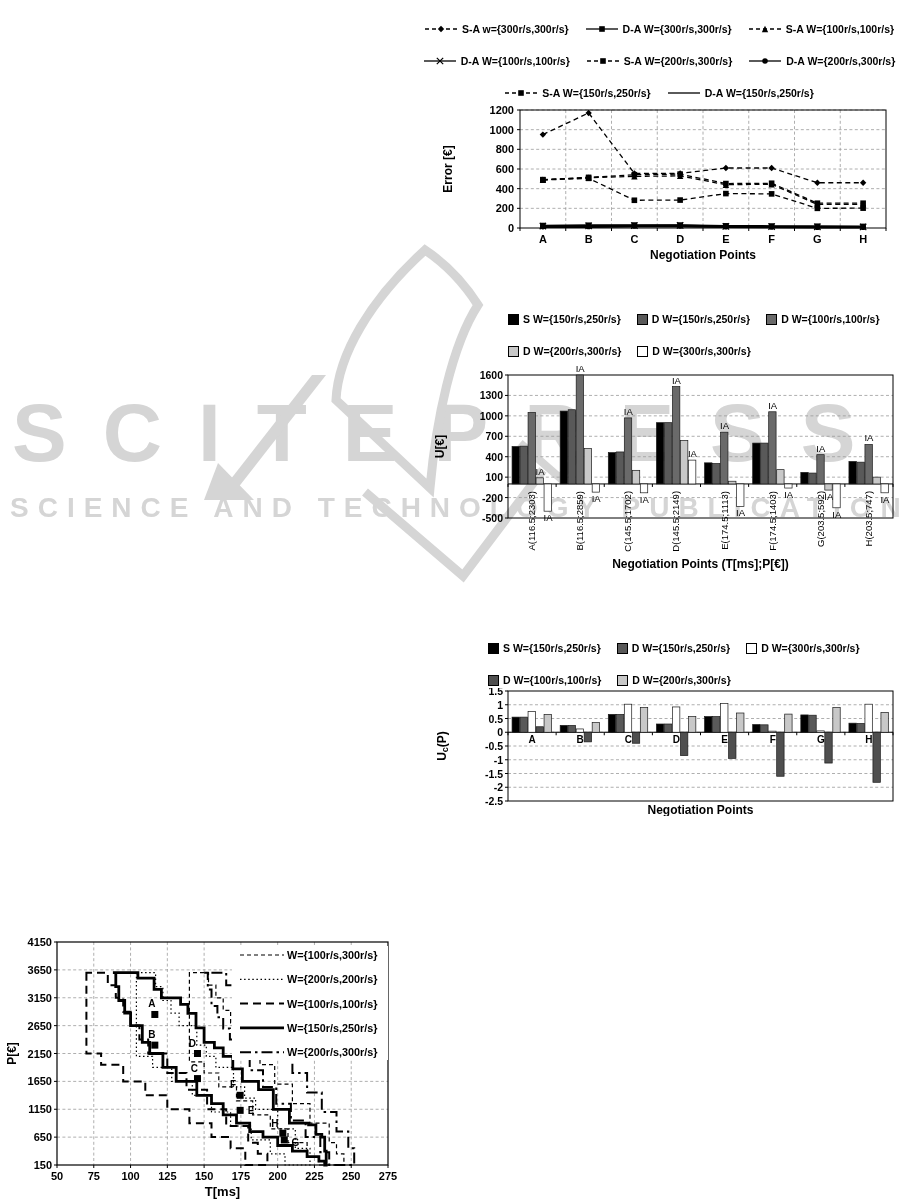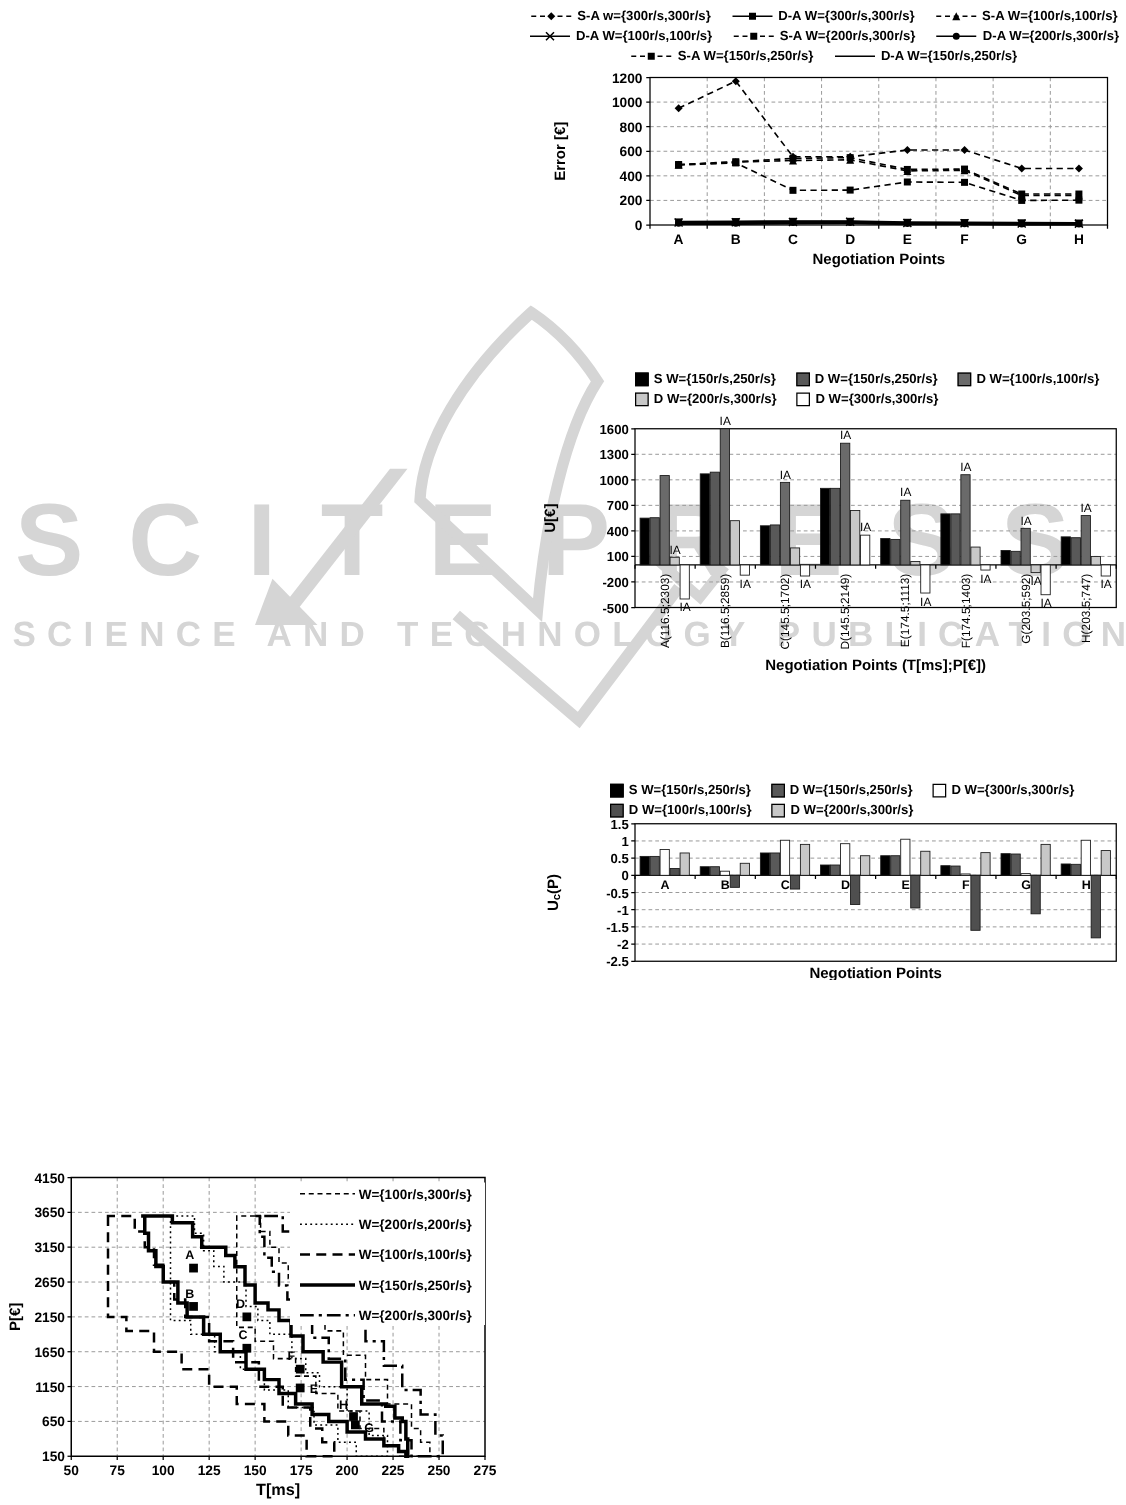--- a/index.html
+++ b/index.html
@@ -1,21 +1,21 @@
 <!DOCTYPE html>
 <html><head>
 <meta charset="utf-8">
 <style>
   html,body{margin:0;padding:0;background:#fff;}
   .page{position:relative;width:901px;height:1204px;background:#fff;overflow:hidden;
         font-family:"Liberation Sans",sans-serif;}
   .abs{position:absolute;}
   .wm-text{color:#d5d5d5;font-weight:bold;white-space:nowrap;z-index:0;line-height:1;}
   .chart{z-index:2;}
-  .legend-row{display:flex;justify-content:center;gap:16px;align-items:center;height:16px;}
+  .legend-row{display:flex;justify-content:center;gap:16px;align-items:center;height:16px;margin-top:16px;}
   .legend-row.left{justify-content:flex-start;}
   .legend-item{display:flex;align-items:center;gap:4px;font-size:10.5px;font-weight:bold;color:#000;white-space:nowrap;}
   .sw{width:9px;height:9px;border:1px solid #000;display:inline-block;flex:0 0 auto;}
   svg text{font-family:"Liberation Sans",sans-serif;}
 </style>
 </head>
 <body>
 
 <div class="page">
 

